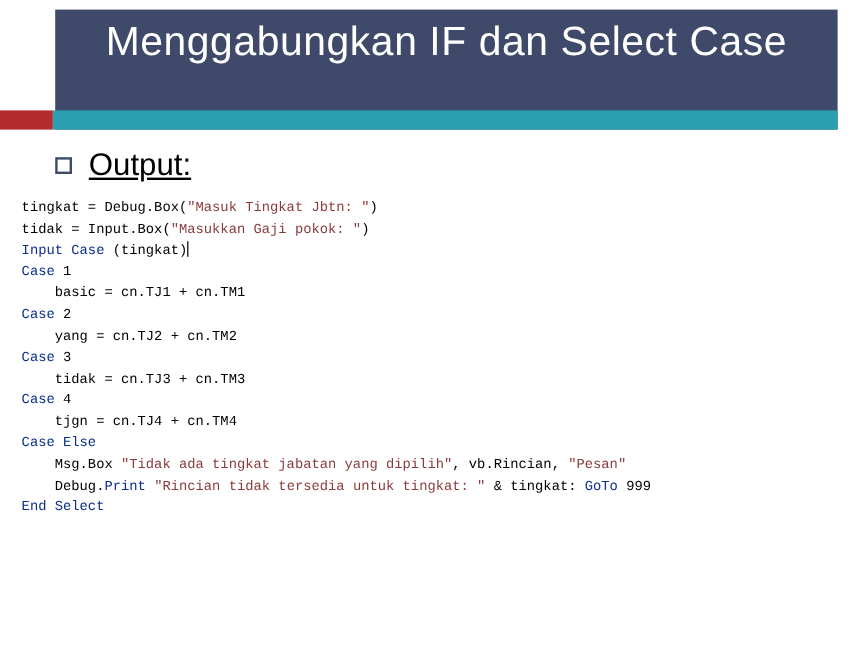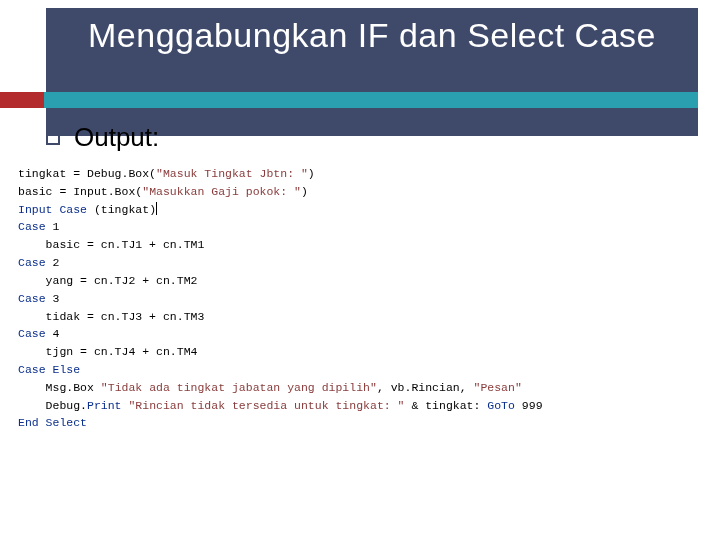--- a/index.html
+++ b/index.html
@@ -9,21 +9,21 @@
     background: #ffffff;
     font-family: Arial, Helvetica, sans-serif;
     position: relative;
     overflow: hidden;
   }
   .title-bar {
     position: absolute;
     top: 8px;
     left: 46px;
     right: 22px;
-    height: 128px;
+    height: 100px;
     background: #3f4a6b;
   }
   .title-text {
     color: #ffffff;
     font-size: 34px;
     text-align: center;
     line-height: 1.25;
     padding-top: 6px;
     letter-spacing: 0.5px;
   }
@@ -60,20 +60,21 @@
   .bullet-box {
     width: 14px;
     height: 14px;
     border: 2px solid #3f4a6b;
     background: transparent;
     flex-shrink: 0;
   }
   .bullet-label {
     font-size: 26px;
     color: #000000;
+    text-decoration: underline;
   }
   .code-block {
     font-family: "Courier New", Courier, monospace;
     font-size: 11.5px;
     line-height: 1.55;
     white-space: pre;
     color: #000000;
     margin-left: -28px;
     margin-top: 6px;
   }
@@ -96,21 +97,21 @@
 <div class="red-bar"></div>
 <div class="teal-bar"></div>
 
 <div class="content">
   <div class="bullet-row">
     <div class="bullet-box"></div>
     <div class="bullet-label">Output:</div>
   </div>
 
   <div class="code-block"><span><span>tingkat = Debug.Box(</span><span class="str">"Masuk Tingkat Jbtn: "</span><span>)</span></span>
-<span><span>basic = Input.Box(</span><span class="str">"Masukkan Gaji pokok: "</span><span>)</span></span>
+<span><span>tidak = Input.Box(</span><span class="str">"Masukkan Gaji pokok: "</span><span>)</span></span>
 <span><span class="kw">Input Case</span><span> (tingkat)</span><span class="cursor"></span></span>
 <span><span class="kw">Case</span><span> 1</span></span>
 <span>    basic = cn.TJ1 + cn.TM1</span>
 <span><span class="kw">Case</span><span> 2</span></span>
 <span>    yang = cn.TJ2 + cn.TM2</span>
 <span><span class="kw">Case</span><span> 3</span></span>
 <span>    tidak = cn.TJ3 + cn.TM3</span>
 <span><span class="kw">Case</span><span> 4</span></span>
 <span>    tjgn = cn.TJ4 + cn.TM4</span>
 <span><span class="kw">Case Else</span></span>

